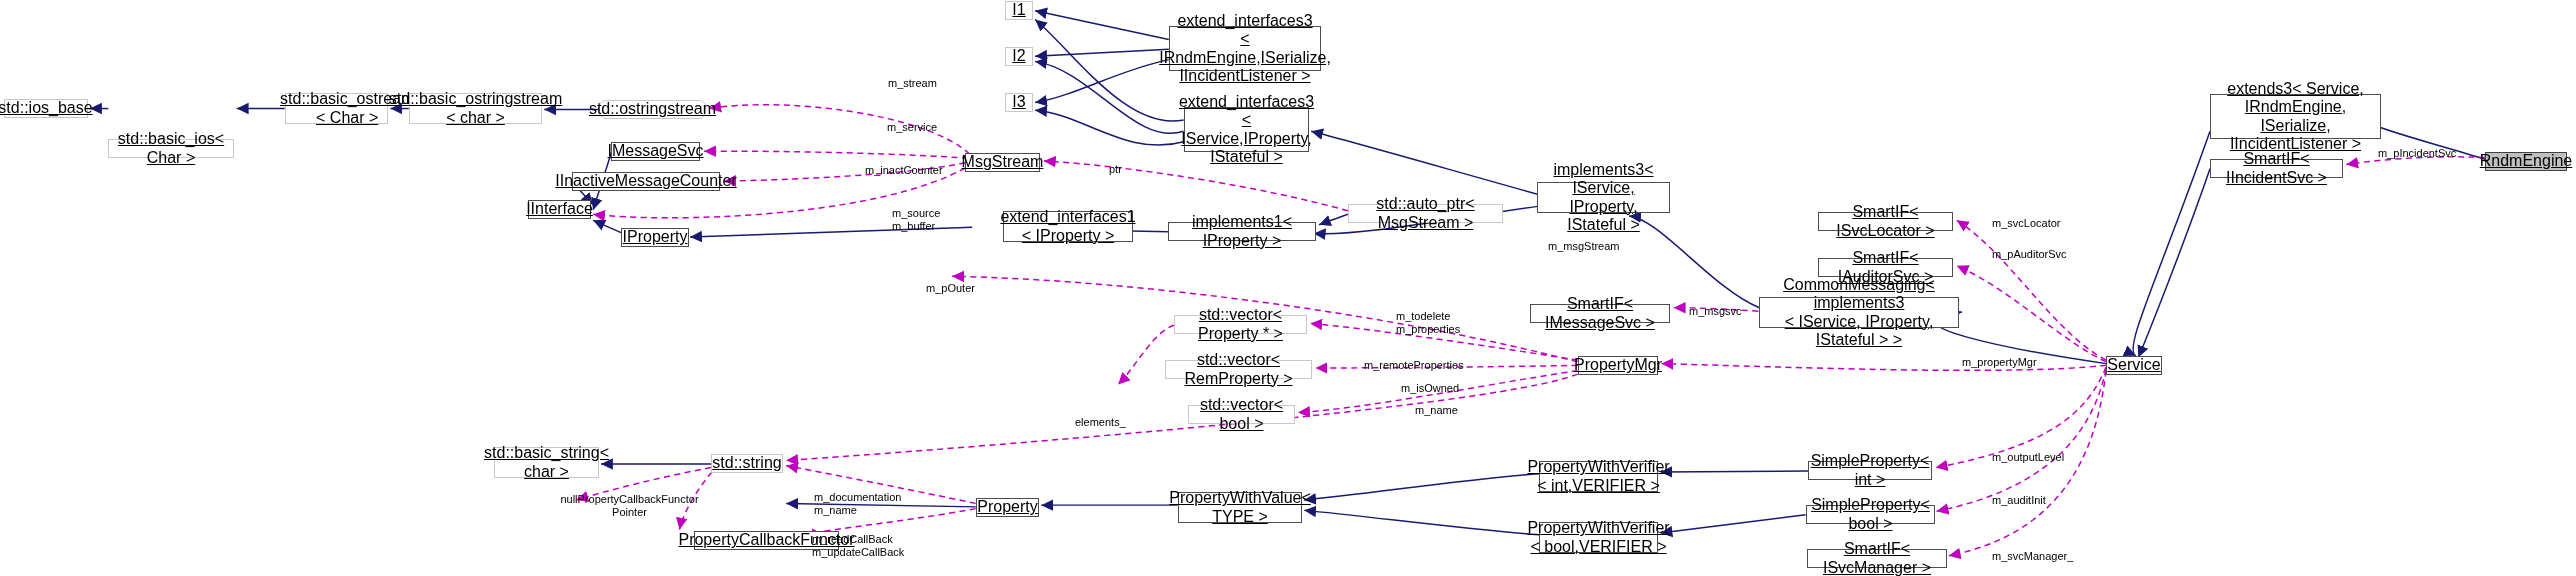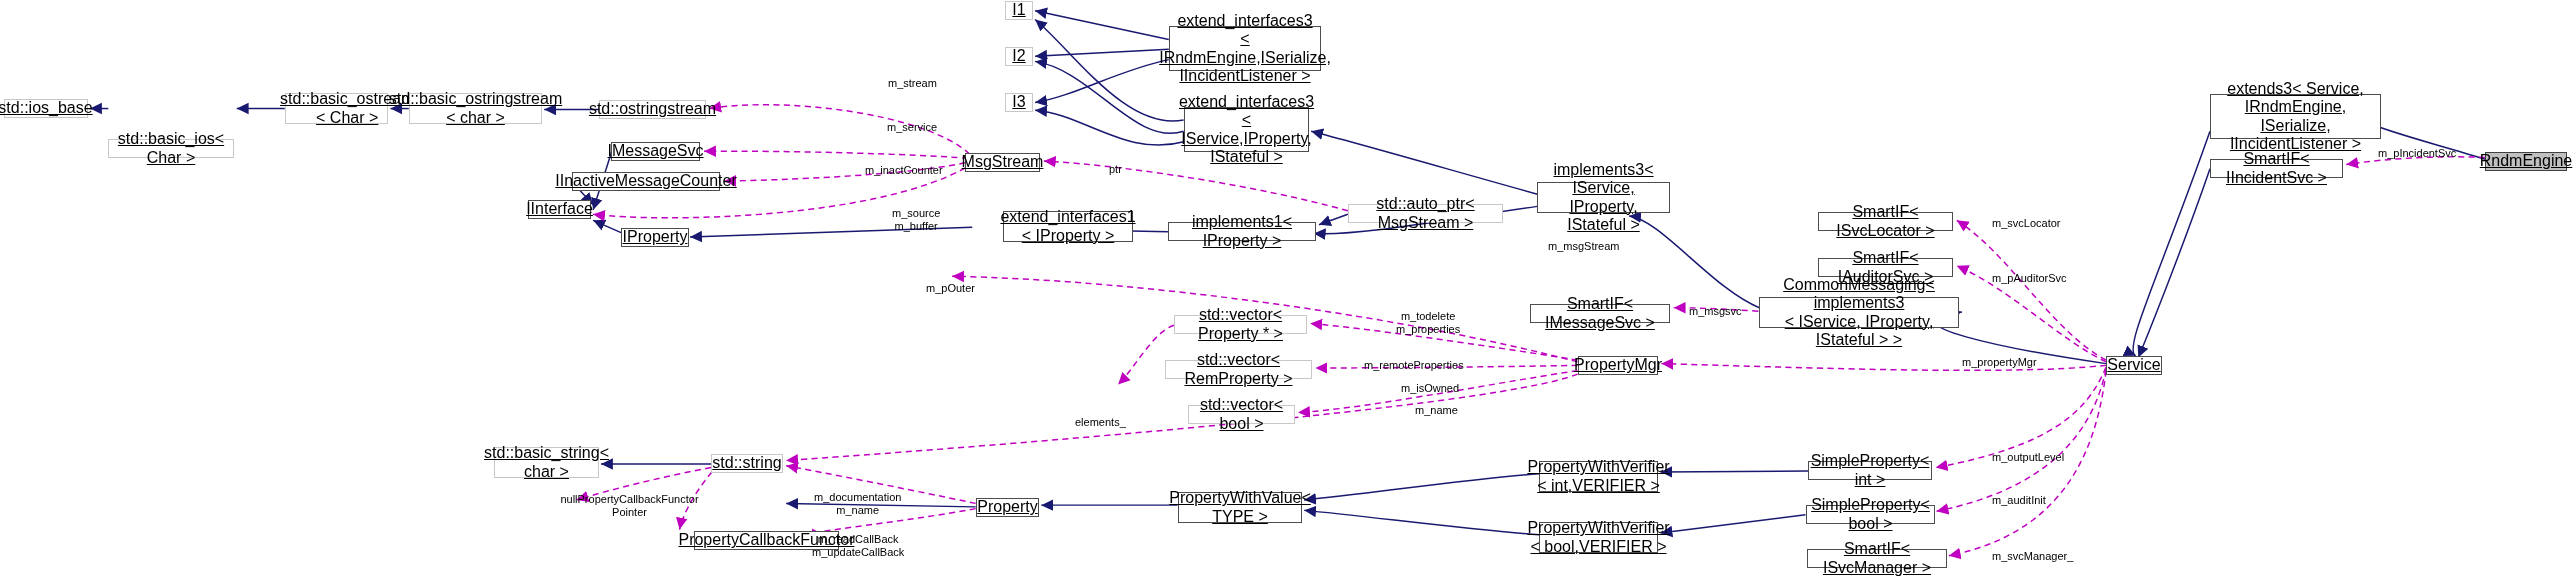--- a/index.html
+++ b/index.html
@@ -9,21 +9,21 @@
 
   .node{position:absolute;box-sizing:border-box;background:#ffffff;
         display:flex;align-items:center;justify-content:center;text-align:center;
         font-size:16px;color:#000000;line-height:1.15;padding:0.9px 2.6px;
         border:0.9px solid #c8c8c8;z-index:5;white-space:pre-line;text-decoration:underline;}
   .node.thick{border:0.9px solid #4d4d4d;}
   .node.highlight{background:#c0c0c0;border:0.9px solid #404040;}
 
   .edgelabel{position:absolute;font-size:11px;color:#000000;
              line-height:1.18;white-space:pre-line;z-index:6;
-             background:transparent;text-align:center;}
+             background:transparent;text-align:left;}
   .edgelabel.ctr{text-align:center;}
 </style>
 </head>
 <body>
 
 <div id="canvas">
 
   <svg class="edges" viewBox="0 0 2949 660" xmlns="http://www.w3.org/2000/svg">
     <defs>
       <marker id="inh" markerWidth="9" markerHeight="9" refX="8" refY="4.5" orient="auto" markerUnits="strokeWidth">
@@ -110,21 +110,21 @@
       <path d="M2411,424 C2400,520 2360,610 2231,636"></path>
     </g>
   </svg>
 
   <div class="node light" style="left:3.5px;top:99px;width:84px;height:19px;">std::ios_base</div>
   <div class="node light" style="left:108px;top:99px;width:126px;height:19px;margin-top:40px;">std::basic_ios&lt; Char &gt;</div>
   <div class="node light" style="left:285px;top:93px;width:103px;height:31px;padding-left:24px;">std::basic_ostream
 &lt; Char &gt;</div>
   <div class="node light" style="left:409px;top:93px;width:133px;height:31px;">std::basic_ostringstream
 &lt; char &gt;</div>
-  <div class="node light" style="left:599px;top:100px;width:107px;height:19px;">std::ostringstream</div>
+  <div class="node light" style="left:599px;top:100px;width:107px;height:19px;border-radius:7px;">std::ostringstream</div>
   <div class="node thick" style="left:611px;top:142px;width:89px;height:19px;">IMessageSvc</div>
   <div class="node thick" style="left:572px;top:172px;width:148px;height:19px;">IInactiveMessageCounter</div>
   <div class="node thick" style="left:528px;top:200px;width:63px;height:19px;">IInterface</div>
   <div class="node thick" style="left:621px;top:228px;width:68px;height:19px;">IProperty</div>
   <div class="node thick" style="left:965px;top:153px;width:75px;height:19px;">MsgStream</div>
   <div class="node light" style="left:1005px;top:0.9px;width:28px;height:19px;">I1</div>
   <div class="node light" style="left:1005px;top:47px;width:28px;height:19px;">I2</div>
   <div class="node light" style="left:1005px;top:93px;width:28px;height:19px;">I3</div>
   <div class="node thick" style="left:1169px;top:26px;width:152px;height:45px;">extend_interfaces3
 &lt; IRndmEngine,ISerialize,
@@ -171,21 +171,21 @@
   <div class="edgelabel" style="left:888px;top:77px;">m_stream</div>
   <div class="edgelabel" style="left:887px;top:121px;">m_service</div>
   <div class="edgelabel" style="left:865px;top:164px;">m_inactCounter</div>
   <div class="edgelabel" style="left:892px;top:207px;">m_source
 m_buffer</div>
   <div class="edgelabel" style="left:1109px;top:163px;">ptr</div>
   <div class="edgelabel" style="left:926px;top:282px;">m_pOuter</div>
   <div class="edgelabel" style="left:1548px;top:240px;">m_msgStream</div>
   <div class="edgelabel" style="left:1689px;top:305px;">m_msgsvc</div>
   <div class="edgelabel" style="left:1992px;top:217px;">m_svcLocator</div>
-  <div class="edgelabel" style="left:1992px;top:272px;">m_pAuditorSvc</div>
+  <div class="edgelabel" style="left:1992px;top:248px;">m_pAuditorSvc</div>
   <div class="edgelabel" style="left:1962px;top:356px;">m_propertyMgr</div>
   <div class="edgelabel" style="left:2378px;top:147px;">m_pIncidentSvc</div>
   <div class="edgelabel" style="left:1396px;top:310px;">m_todelete
 m_properties</div>
   <div class="edgelabel" style="left:1364px;top:359px;">m_remoteProperties</div>
   <div class="edgelabel" style="left:1401px;top:382px;">m_isOwned</div>
   <div class="edgelabel" style="left:1415px;top:404px;">m_name</div>
   <div class="edgelabel" style="left:1075px;top:373px;margin-top:43px;">elements_</div>
   <div class="edgelabel" style="left:814px;top:491px;">m_documentation
 m_name</div>

